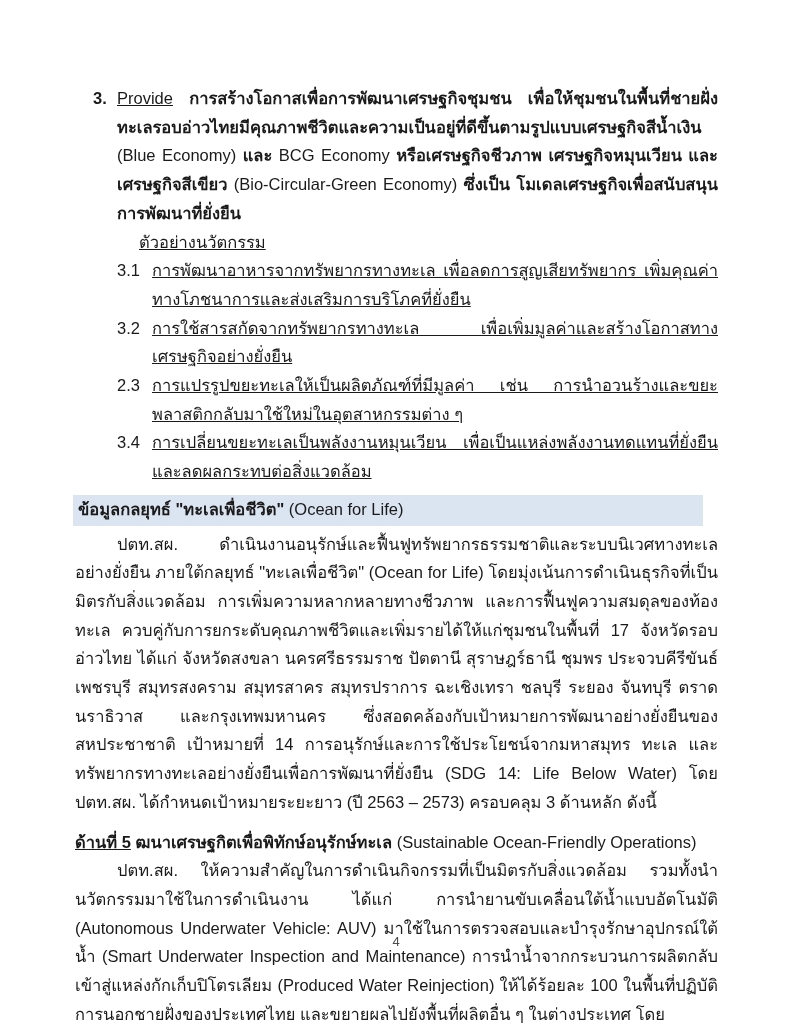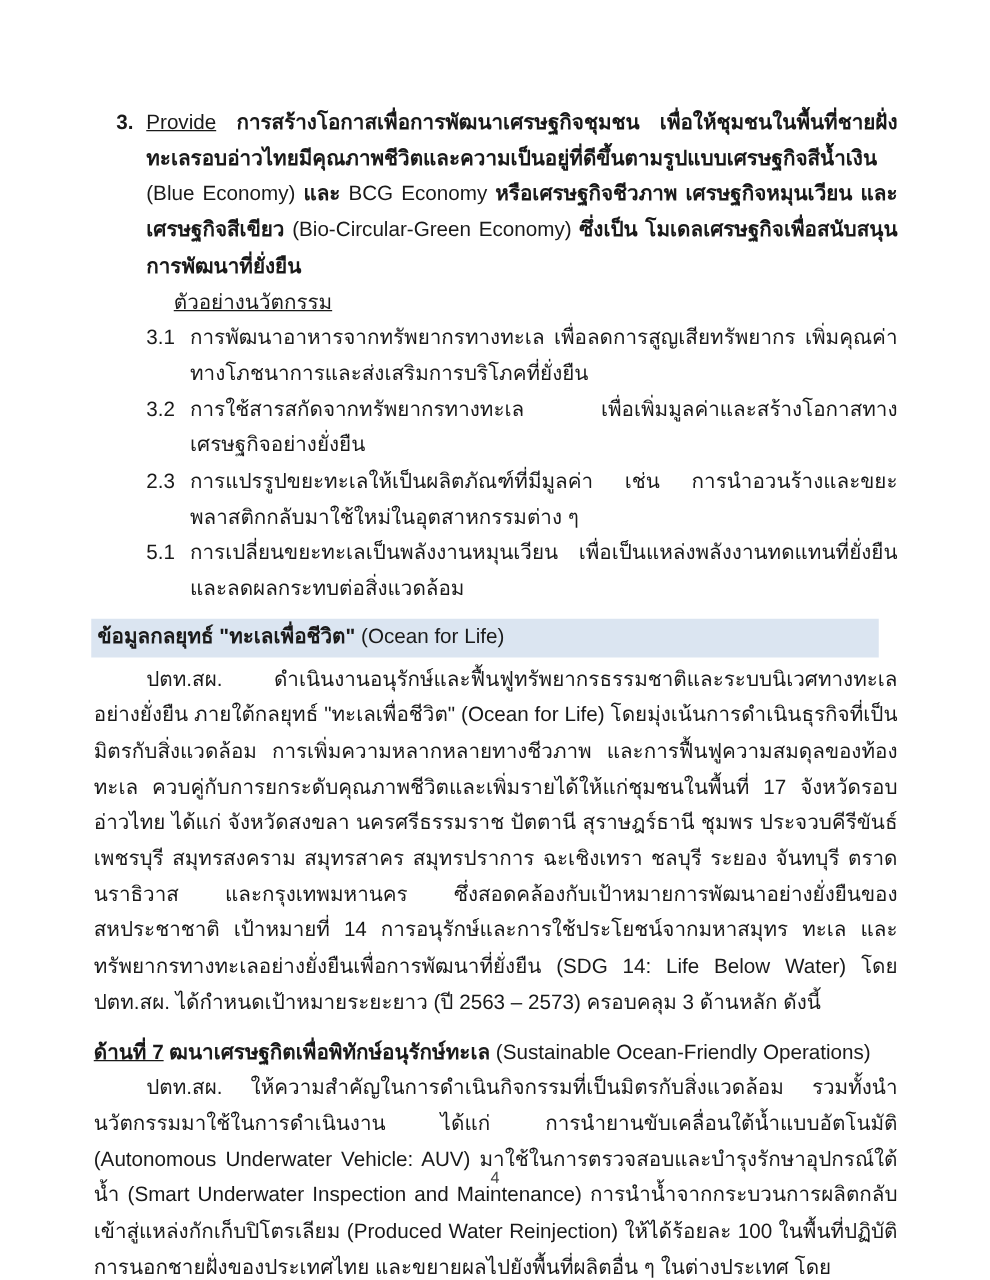--- a/index.html
+++ b/index.html
@@ -29,21 +29,21 @@
   .list-item .num { flex: 0 0 24px; }
   .list-item .list-body { flex: 1; text-align: justify; }
 
   .examples-label {
     margin-left: 64px;
     text-decoration: underline;
   }
 
   .sub-item { display: flex; margin-left: 42px; justify-content: space-between; }
   .sub-item .num { flex: 0 0 35px; }
-  .sub-item .body { flex: 1; text-align: justify; }
+  .sub-item .body { flex: 1; text-align: justify; text-decoration: underline; }
 
   .band {
     margin-top: 9px;
     margin-left: -2px;
     width: 630px;
     padding: 0 6px 2px 5px;
   }
 
   .para {
     margin-top: 4px;
@@ -83,28 +83,28 @@
     </div>
     <div class="sub-item">
       <span class="num">3.2</span>
       <div class="body">การใช้สารสกัดจากทรัพยากรทางทะเล เพื่อเพิ่มมูลค่าและสร้างโอกาสทางเศรษฐกิจอย่างยั่งยืน</div>
     </div>
     <div class="sub-item">
       <span class="num">2.3</span>
       <div class="body">การแปรรูปขยะทะเลให้เป็นผลิตภัณฑ์ที่มีมูลค่า เช่น การนำอวนร้างและขยะพลาสติกกลับมาใช้ใหม่ในอุตสาหกรรมต่าง ๆ</div>
     </div>
     <div class="sub-item">
-      <span class="num">5.1</span>
+      <span class="num">3.4</span>
       <div class="body">การเปลี่ยนขยะทะเลเป็นพลังงานหมุนเวียน เพื่อเป็นแหล่งพลังงานทดแทนที่ยั่งยืนและลดผลกระทบต่อสิ่งแวดล้อม</div>
     </div>
 
     <div class="band" style="background: rgb(219, 229, 241);"><span class="b">ข้อมูลกลยุทธ์ "ทะเลเพื่อชีวิต" </span><span>(Ocean for Life)</span></div>
 
     <p class="para">ปตท.สผ. ดำเนินงานอนุรักษ์และฟื้นฟูทรัพยากรธรรมชาติและระบบนิเวศทางทะเลอย่างยั่งยืน ภายใต้กลยุทธ์ "ทะเลเพื่อชีวิต" (Ocean for Life) โดยมุ่งเน้นการดำเนินธุรกิจที่เป็นมิตรกับสิ่งแวดล้อม การเพิ่มความหลากหลายทางชีวภาพ และการฟื้นฟูความสมดุลของท้องทะเล ควบคู่กับการยกระดับคุณภาพชีวิตและเพิ่มรายได้ให้แก่ชุมชนในพื้นที่ 17 จังหวัดรอบอ่าวไทย ได้แก่ จังหวัดสงขลา นครศรีธรรมราช ปัตตานี สุราษฎร์ธานี ชุมพร ประจวบคีรีขันธ์ เพชรบุรี สมุทรสงคราม สมุทรสาคร สมุทรปราการ ฉะเชิงเทรา ชลบุรี ระยอง จันทบุรี ตราด นราธิวาส และกรุงเทพมหานคร ซึ่งสอดคล้องกับเป้าหมายการพัฒนาอย่างยั่งยืนของสหประชาชาติ เป้าหมายที่ 14 การอนุรักษ์และการใช้ประโยชน์จากมหาสมุทร ทะเล และทรัพยากรทางทะเลอย่างยั่งยืนเพื่อการพัฒนาที่ยั่งยืน (SDG 14: Life Below Water) โดย ปตท.สผ. ได้กำหนดเป้าหมายระยะยาว (ปี 2563 – 2573) ครอบคลุม 3 ด้านหลัก ดังนี้</p>
 
-    <div class="heading"><span class="b u">ด้านที่ 7</span><span class="b"> ฒนาเศรษฐกิตเพื่อพิทักษ์อนุรักษ์ทะเล </span><span>(Sustainable Ocean-Friendly Operations)</span></div>
+    <div class="heading"><span class="b u">ด้านที่ 5</span><span class="b"> ฒนาเศรษฐกิตเพื่อพิทักษ์อนุรักษ์ทะเล </span><span>(Sustainable Ocean-Friendly Operations)</span></div>
 
     <p class="para">ปตท.สผ. ให้ความสำคัญในการดำเนินกิจกรรมที่เป็นมิตรกับสิ่งแวดล้อม รวมทั้งนำนวัตกรรมมาใช้ในการดำเนินงาน ได้แก่ การนำยานขับเคลื่อนใต้น้ำแบบอัตโนมัติ (Autonomous Underwater Vehicle: AUV) มาใช้ในการตรวจสอบและบำรุงรักษาอุปกรณ์ใต้น้ำ (Smart Underwater Inspection and Maintenance) การนำน้ำจากกระบวนการผลิตกลับเข้าสู่แหล่งกักเก็บปิโตรเลียม (Produced Water Reinjection) ให้ได้ร้อยละ 100 ในพื้นที่ปฏิบัติการนอกชายฝั่งของประเทศไทย และขยายผลไปยังพื้นที่ผลิตอื่น ๆ ในต่างประเทศ โดย</p>
 
   </div>
 
   <div class="page-num">4</div>
 </div>
 
 </body></html>

